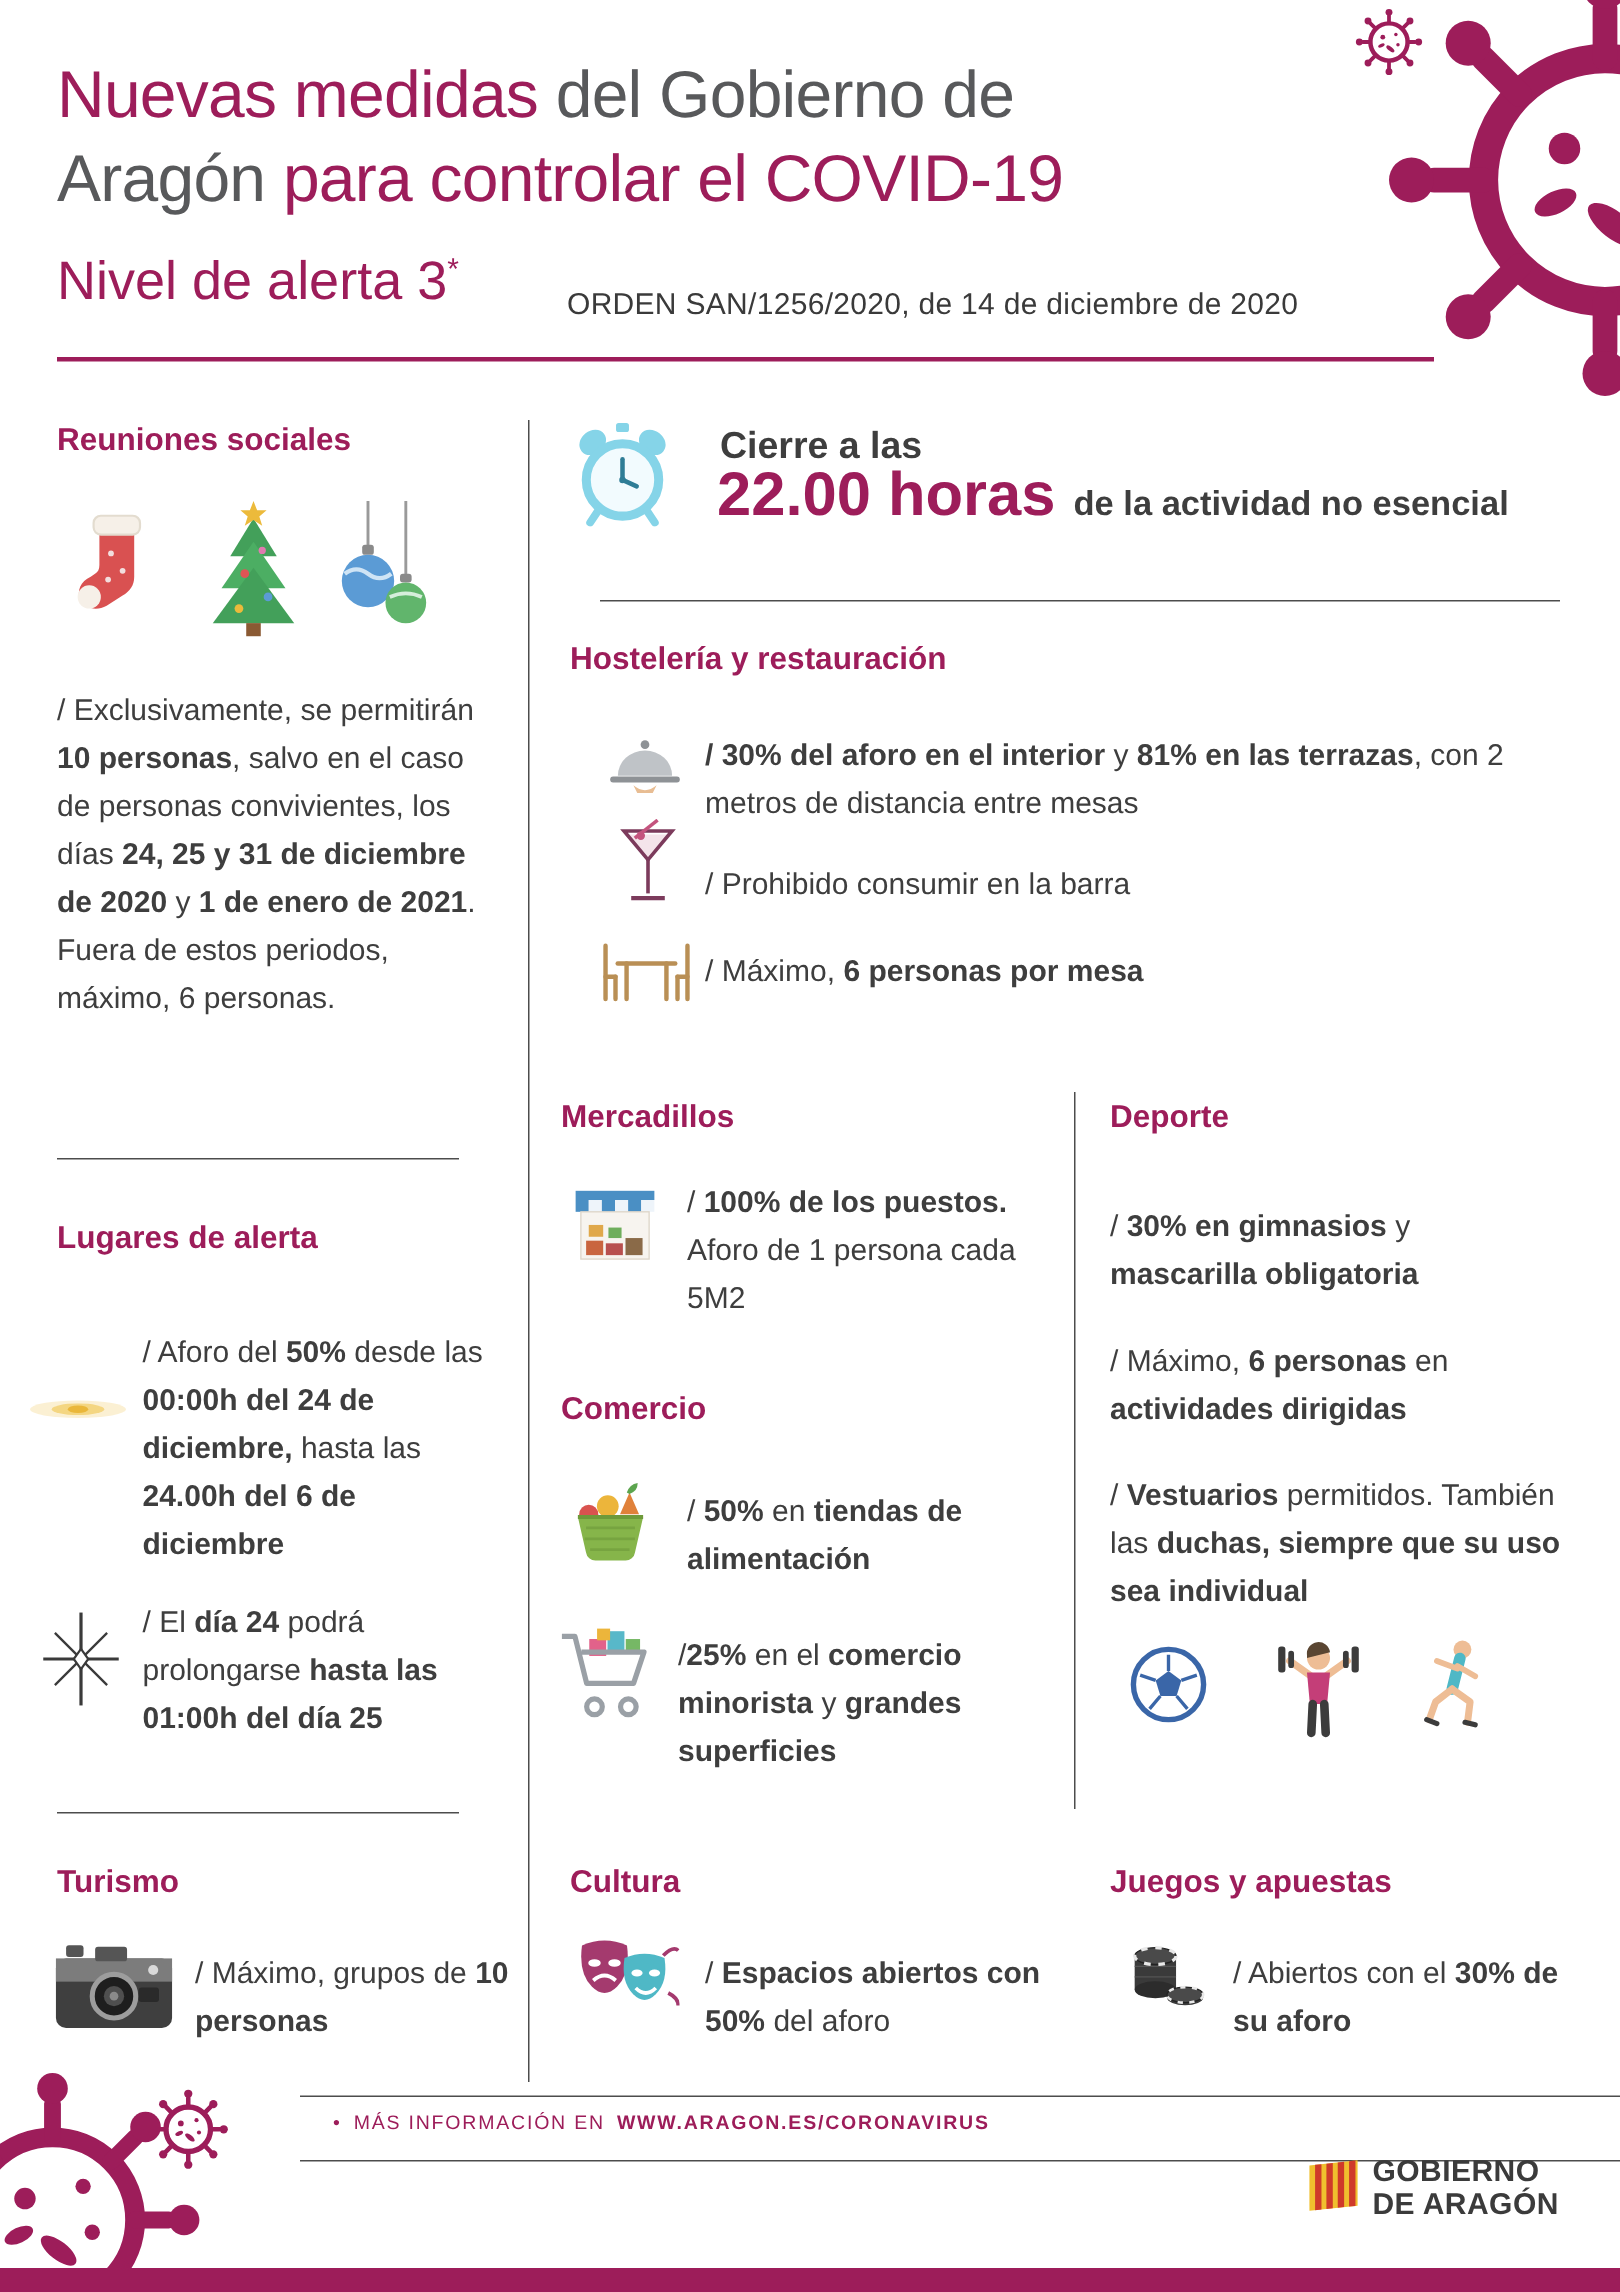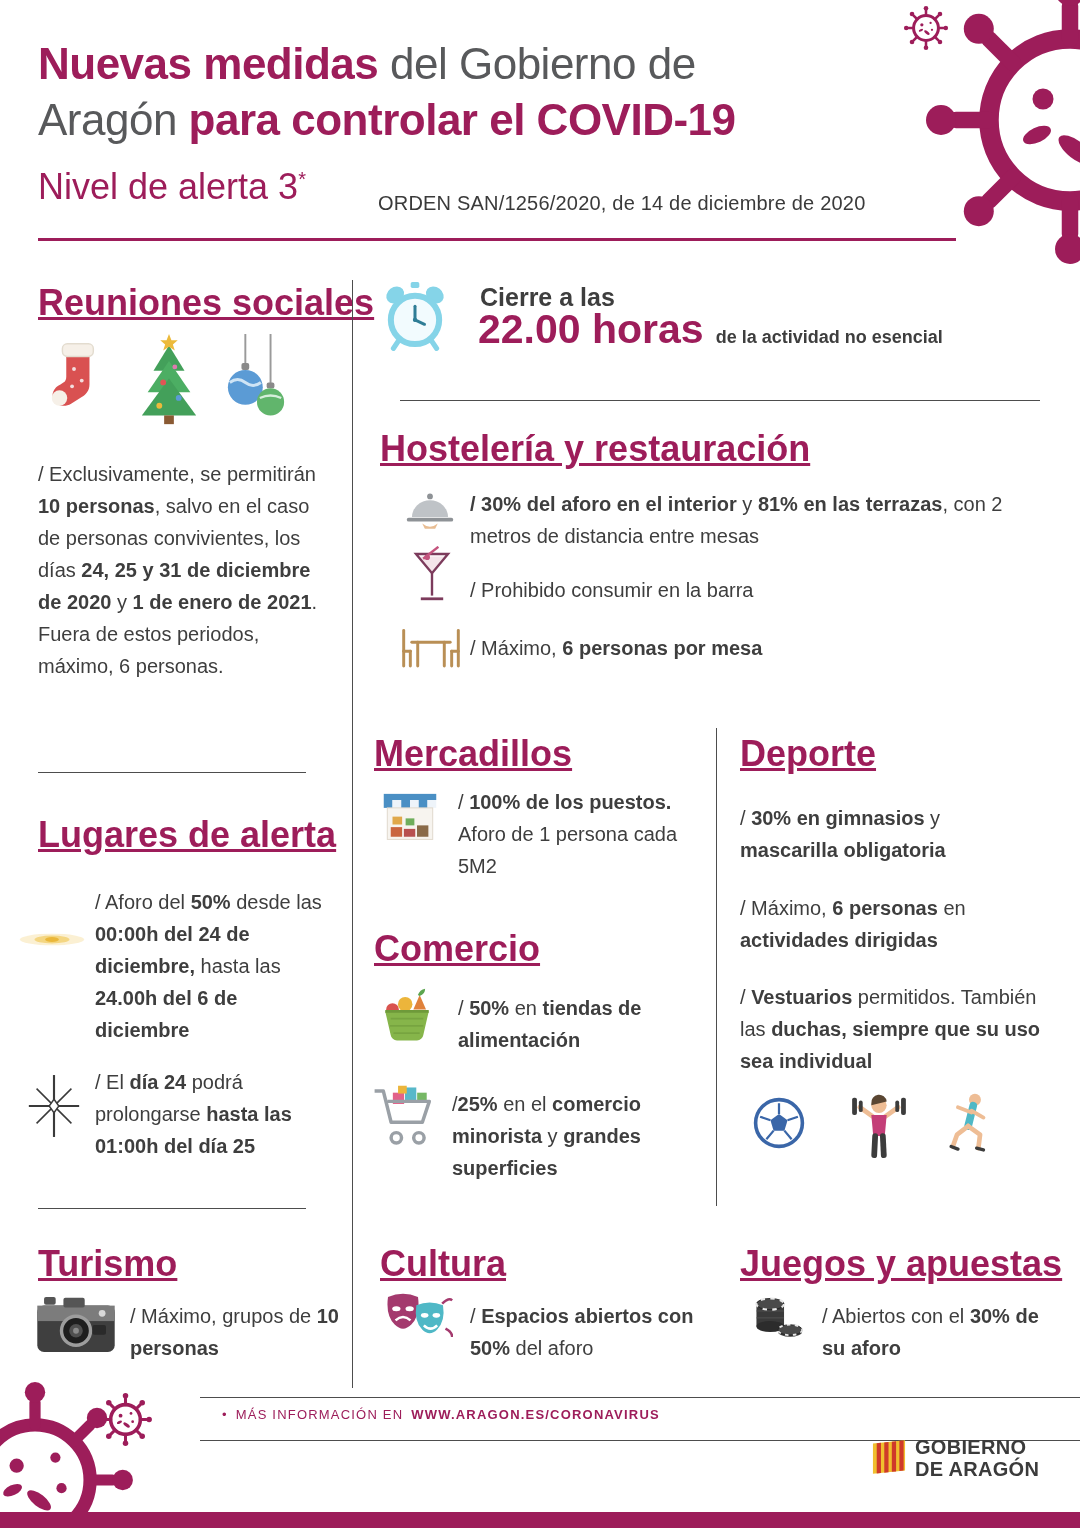--- a/index.html
+++ b/index.html
@@ -5,37 +5,37 @@
 <style>
   :root{
     --magenta:#9d1d5a; --dark:#3e3e3e; --gray:#58595b; --blue:#85d4e8; --line:#4d4d4d;
   }
   *{margin:0;padding:0;box-sizing:border-box;}
   html,body{background:#ffffff;}
   .page{position:relative;width:1080px;height:1528px;background:#fff;overflow:hidden;
         font-family:"Liberation Sans","DejaVu Sans",sans-serif;color:var(--dark);}
   .b{font-weight:700;}
   .title{position:absolute;left:38px;top:36px;font-size:44px;line-height:56px;letter-spacing:-0.5px;}
-  .title .accent{color:var(--magenta);font-weight:700;}
+  .title .accent{color:var(--magenta);font-weight:400;}
   .title .plain{color:var(--gray);font-weight:400;}
   .alert{position:absolute;left:38px;top:166px;font-size:36px;color:var(--magenta);}
   .alert sup{font-size:20px;}
   .order{position:absolute;left:378px;top:192px;font-size:20px;color:#3a3a3a;letter-spacing:0.2px;}
   .header-rule{position:absolute;left:38px;top:238px;width:918px;height:3px;background:var(--magenta);}
-  .sec-title{position:absolute;color:var(--magenta);font-weight:700;font-size:36px;text-decoration:underline;}
+  .sec-title{position:absolute;color:var(--magenta);font-weight:700;font-size:21px;}
   .txt{position:absolute;font-size:20px;line-height:32px;color:var(--dark);}
   .txt .b{font-weight:700;}
   .hline{position:absolute;height:1px;background:var(--line);}
   .vline{position:absolute;width:1px;background:var(--line);}
   .icon{position:absolute;}
   .virus{position:absolute;color:var(--magenta);}
   .close-label{position:absolute;left:480px;top:283px;font-size:25px;font-weight:700;color:var(--dark);}
   .close-line{position:absolute;left:478px;top:306px;display:flex;align-items:baseline;gap:12px;white-space:nowrap;}
   .close-time{font-size:41px;font-weight:700;color:var(--magenta);}
-  .close-rest{font-size:18px;font-weight:700;color:var(--dark);}
+  .close-rest{font-size:23px;font-weight:700;color:var(--dark);}
   .footer-info{position:absolute;left:222px;top:1407px;font-size:13px;letter-spacing:1.2px;color:var(--magenta);display:flex;align-items:center;gap:8px;}
   .footer-info .url{font-weight:700;}
   .logo{position:absolute;left:872px;top:1436px;display:flex;gap:9px;align-items:center;}
   .logo-text{font-size:20px;line-height:22px;font-weight:700;color:#3b3b3b;letter-spacing:0.3px;}
   .bottom-bar{position:absolute;left:0;top:1512px;width:1080px;height:16px;background:var(--magenta);}
 </style>
 </head>
 <body>
 
 <svg width="0" height="0" style="position:absolute">

